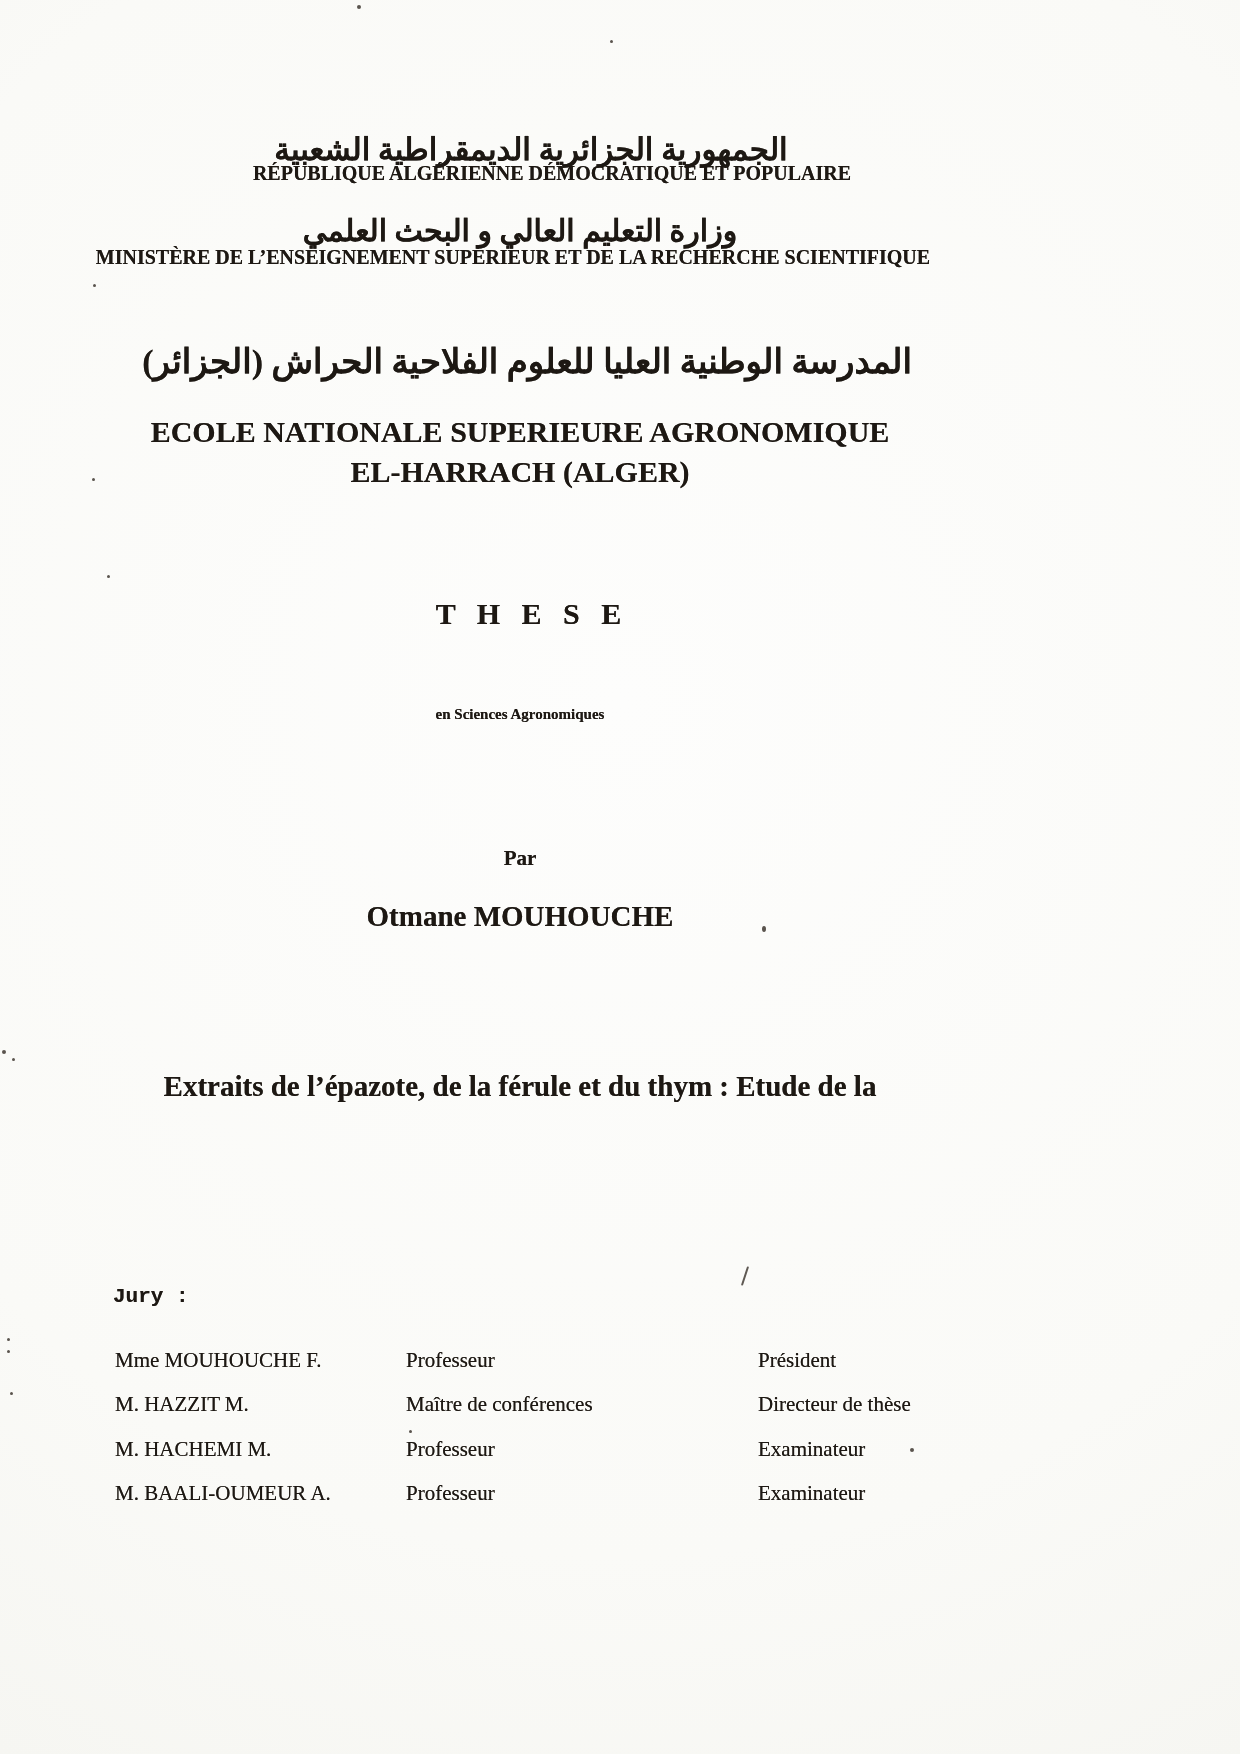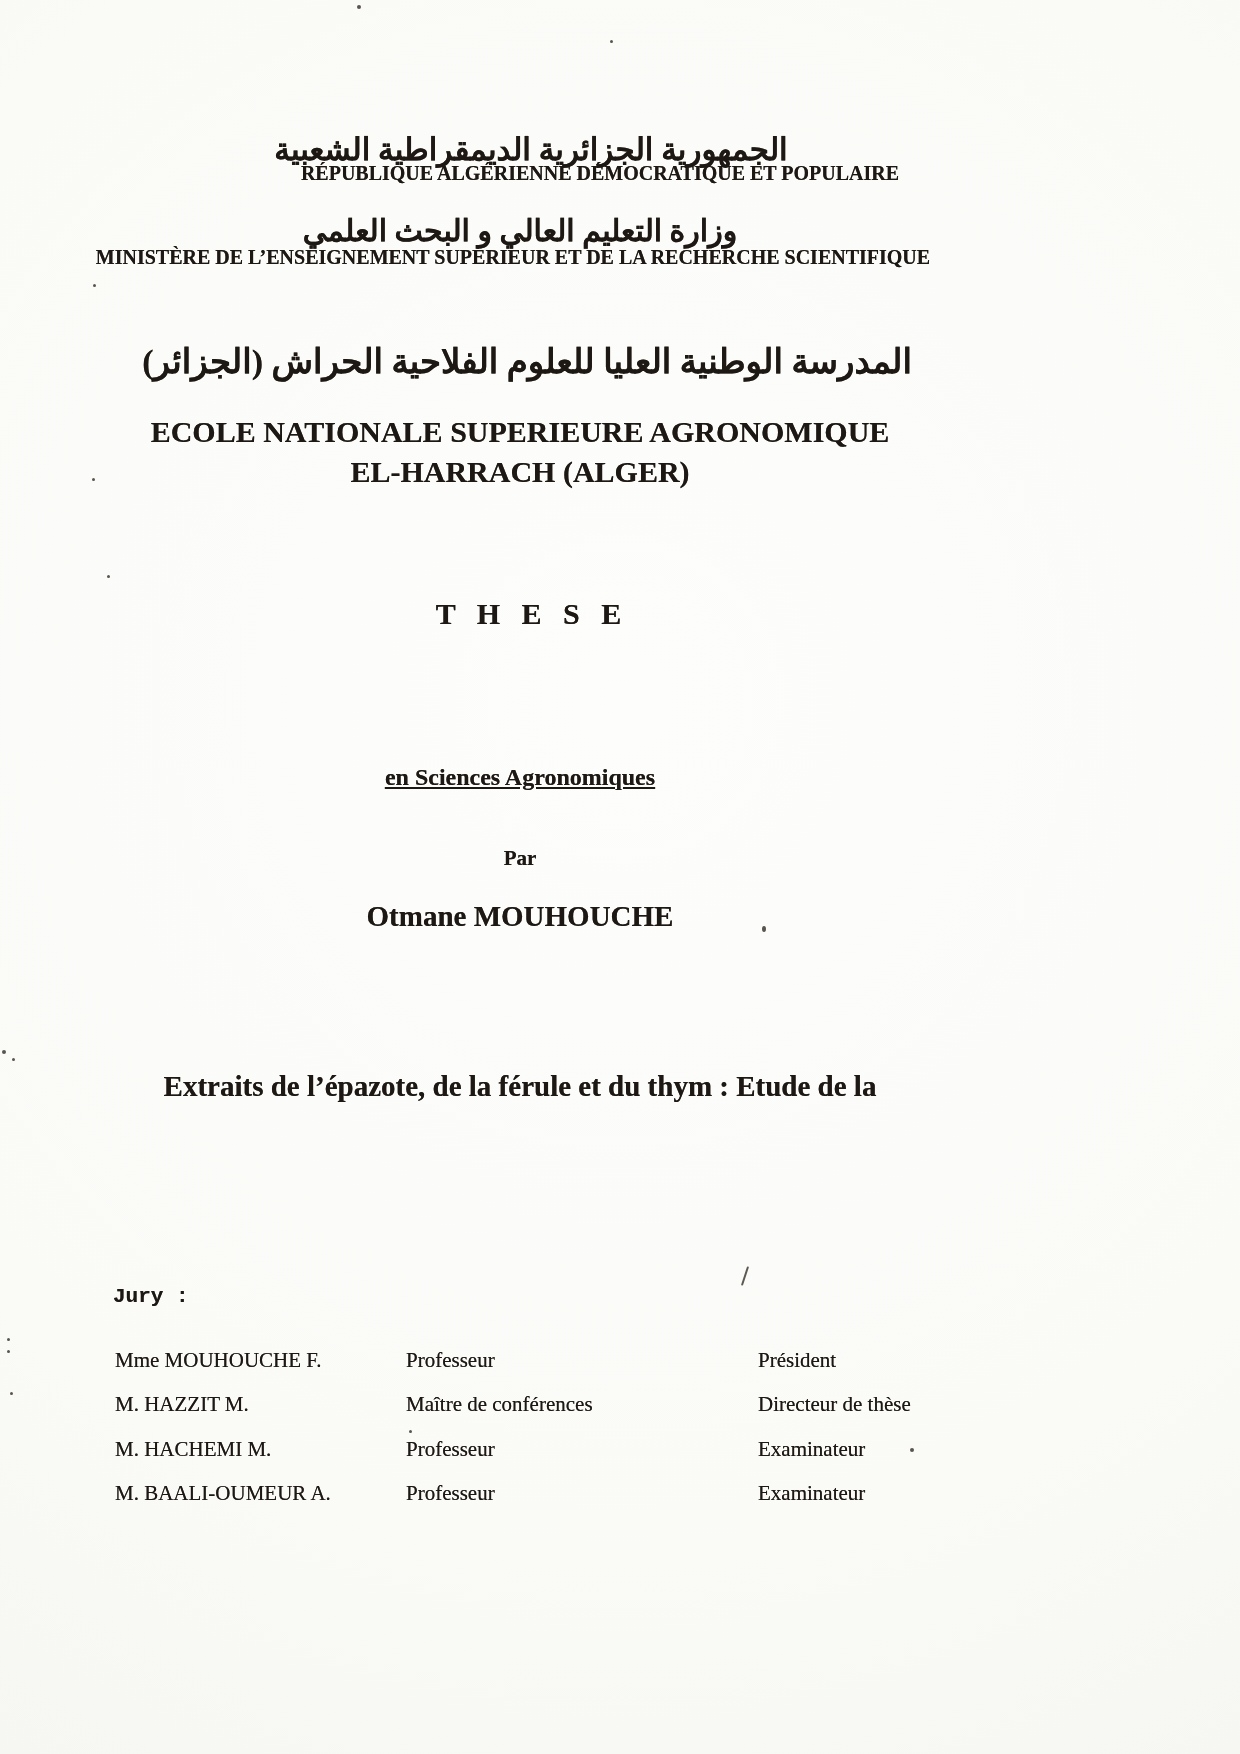--- a/index.html
+++ b/index.html
@@ -58,36 +58,36 @@
   <div class="speck" style="left:762px;top:926px;width:4px;height:6px;"></div>
   <div class="slash" style="left:744px;top:1266px;"></div>
   <div class="speck" style="left:7px;top:1338px;width:3px;height:3px;"></div>
   <div class="speck" style="left:7px;top:1350px;width:3px;height:3px;"></div>
   <div class="speck" style="left:10px;top:1392px;width:3px;height:3px;"></div>
   <div class="speck" style="left:409px;top:1430px;width:3px;height:3px;"></div>
   <div class="speck" style="left:910px;top:1448px;width:4px;height:4px;"></div>
 
   <div class="line arabic" style="top:118px;font-size:31px;width:1062px;">الجمهورية الجزائرية الديمقراطية الشعبية</div>
 
-  <div class="line latin" style="top:162px;font-size:20px;width:1104px;padding-left:48px;">RÉPUBLIQUE ALGÉRIENNE DÉMOCRATIQUE ET POPULAIRE</div>
+  <div class="line latin" style="top:162px;font-size:20px;width:1104px;">RÉPUBLIQUE ALGÉRIENNE DÉMOCRATIQUE ET POPULAIRE</div>
 
   <div class="line arabic" style="top:200px;font-size:30px;">وزارة التعليم العالي و البحث العلمي</div>
 
   <div class="line latin" style="top:246px;font-size:20px;width:1026px;">MINISTÈRE DE L’ENSEIGNEMENT SUPÉRIEUR ET DE LA RECHERCHE SCIENTIFIQUE</div>
 
   <div class="line arabic" style="top:328px;font-size:34px;width:1054px;">المدرسة الوطنية العليا للعلوم الفلاحية  الحراش (الجزائر)</div>
 
   <div class="line latin" style="top:415px;font-size:30px;">ECOLE NATIONALE SUPERIEURE AGRONOMIQUE</div>
 
   <div class="line latin" style="top:455px;font-size:30px;">EL-HARRACH (ALGER)</div>
 
   <div class="line latin spread" style="top:597px;font-size:30px;margin-left:12px;">T H E S E</div>
 
 
-  <div class="line latin" style="top:764px;font-size:24px;text-decoration:underline;">en Sciences Agronomiques</div>
+  <div class="line latin" style="top:706px;font-size:15px;">en Sciences Agronomiques</div>
 
   <div class="line latin" style="top:846px;font-size:21px;">Par</div>
 
   <div class="line latin" style="top:900px;font-size:29px;">Otmane MOUHOUCHE</div>
 
   <div class="line latin" style="top:1070px;font-size:29px;">Extraits de l’épazote, de la férule et du thym : Etude de la</div>
 
 
   <div class="jury-label" style="left:113px;top:1285px;">Jury :</div>
 

